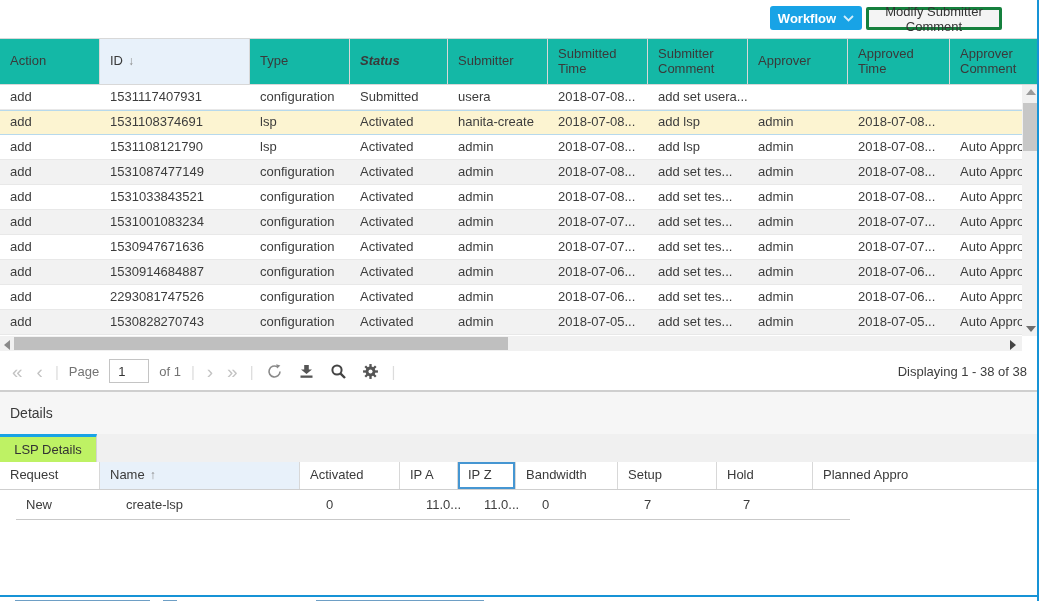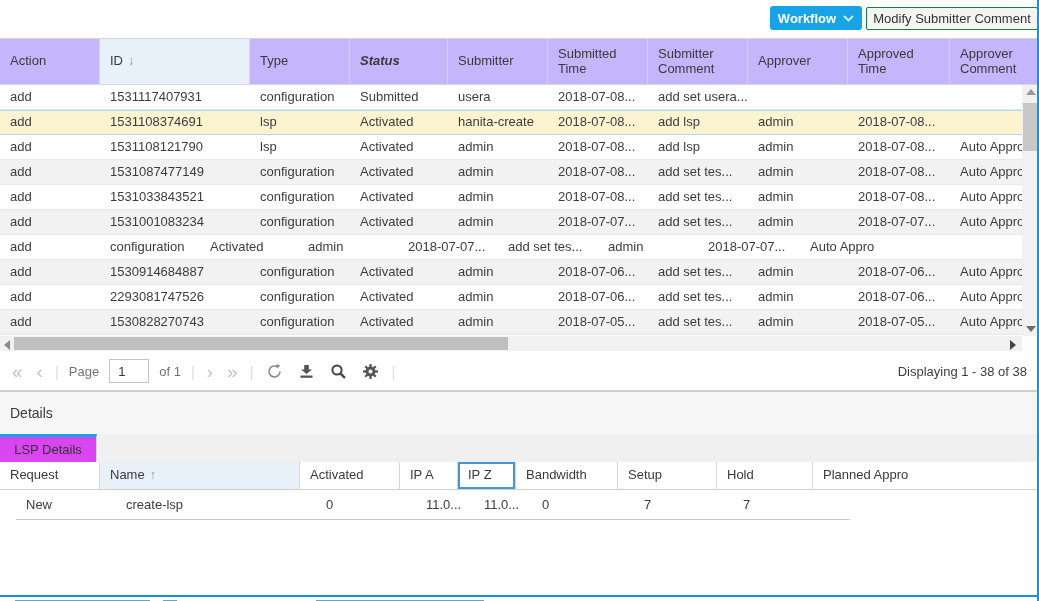--- a/index.html
+++ b/index.html
@@ -7,27 +7,27 @@
   body { font-family:"Liberation Sans", sans-serif; font-size:13px; color:#3c3c3c; }
   #app { position:relative; width:1039px; height:601px; background:#fff; overflow:hidden;
          border-right:2px solid #1793d6; }
 
   
   .topbar { position:absolute; top:0; left:0; right:0; height:38px; background:#fff; }
   .btn-workflow { position:absolute; top:6px; left:770px; width:92px; height:24px;
       background:#18a3e6; color:#fff; font-weight:bold; font-size:13px; border:none;
       border-radius:3px; display:flex; align-items:center; justify-content:center; gap:7px; cursor:pointer;
       font-family:"Liberation Sans", sans-serif; }
-  .btn-modify { position:absolute; top:7px; left:866px; width:172px; height:23px;
-      background:#f4f4f4; color:#333; font-size:13px; border:1px solid #15803d; border-radius:2px;
+  .btn-modify { position:absolute; top:7px; left:866px; width:136px; height:23px;
+      background:#f4f4f4; color:#333; font-size:13px; border:3px solid #15803d; border-radius:2px;
       display:flex; align-items:center; justify-content:center; cursor:pointer;
       font-family:"Liberation Sans", sans-serif; }
 
   
-  .gheader { position:absolute; top:38px; left:0; width:1039px; height:47px; background:#c4b5fd;
+  .gheader { position:absolute; top:38px; left:0; width:1039px; height:47px; background:#14b8a6;
       border-top:1px solid #d8d8d8; border-bottom:1px solid #d8d8d8; display:flex; }
   .hcell { border-right:1px solid #d8d8d8; display:flex; align-items:center; padding:0 6px 0 10px;
       color:#3a3a3a; line-height:1.15; overflow:hidden; }
   .hcell.sorted { background:#e8f1fa; }
   .hcell.filtered span:first-child { font-weight:bold; font-style:italic; }
   .hcell.focused { box-shadow:inset 0 0 0 2px #4596d2; }
   .sort-arrow { color:#8a8a8a; margin-left:5px; font-size:12px; }
 
   .c0{width:100px;} .c1{width:150px;} .c2{width:100px;} .c3{width:98px;} .c4{width:100px;}
   .c5{width:100px;} .c6{width:100px;} .c7{width:100px;} .c8{width:102px;} .c9{flex:1;}
@@ -63,21 +63,21 @@
   .pg-input { width:40px; height:24px; border:1px solid #c4c4c4; padding-left:8px; font-size:13px;
       color:#333; font-family:"Liberation Sans", sans-serif; }
   .pg-icon { width:22px; height:22px; display:flex; align-items:center; justify-content:center; cursor:pointer; }
   .pg-display { margin-left:auto; color:#3c3c3c; padding-right:2px; }
 
   
   .details-head { position:absolute; top:391px; left:0; width:1039px; height:43px; background:#f6f6f6;
       border-top:1px solid #cfcfcf; display:flex; align-items:center; padding-left:10px;
       font-size:14px; color:#3a3a3a; }
   .tabstrip { position:absolute; top:434px; left:0; width:1039px; height:28px; background:#f0f0f0; }
-  .tab-active { position:absolute; top:0; left:0; width:97px; height:28px; background:#d946ef;
+  .tab-active { position:absolute; top:0; left:0; width:97px; height:28px; background:#bef264;
       border-top:3px solid #18a3e6; border-right:1px solid #d4d4d4; display:flex; align-items:center;
       justify-content:center; color:#333; cursor:pointer; }
 
   .dheader { position:absolute; top:462px; left:0; width:1039px; height:28px; background:#fff;
       border-bottom:1px solid #cfcfcf; display:flex; }
   .dheader .hcell { padding-top:0; }
   .d0{width:100px;} .d1{width:200px;} .d2{width:100px;} .d3{width:58px;} .d4{width:58px;}
   .d5{width:102px;} .d6{width:99px;} .d7{width:96px;} .d8{flex:1;}
 
   .dbody { position:absolute; top:490px; left:16px; width:834px; }
@@ -208,20 +208,21 @@
         <div class="tcell c3">Activated</div>
         <div class="tcell c4">admin</div>
         <div class="tcell c5">2018-07-07...</div>
         <div class="tcell c6">add set tes...</div>
         <div class="tcell c7">admin</div>
         <div class="tcell c8">2018-07-07...</div>
         <div class="tcell c9">Auto Appro</div>
       </div>
       <div class="trow">
         <div class="tcell c0">add</div>
+        <div class="tcell c1">1530947671636</div>
         <div class="tcell c2">configuration</div>
         <div class="tcell c3">Activated</div>
         <div class="tcell c4">admin</div>
         <div class="tcell c5">2018-07-07...</div>
         <div class="tcell c6">add set tes...</div>
         <div class="tcell c7">admin</div>
         <div class="tcell c8">2018-07-07...</div>
         <div class="tcell c9">Auto Appro</div>
       </div>
       <div class="trow">

